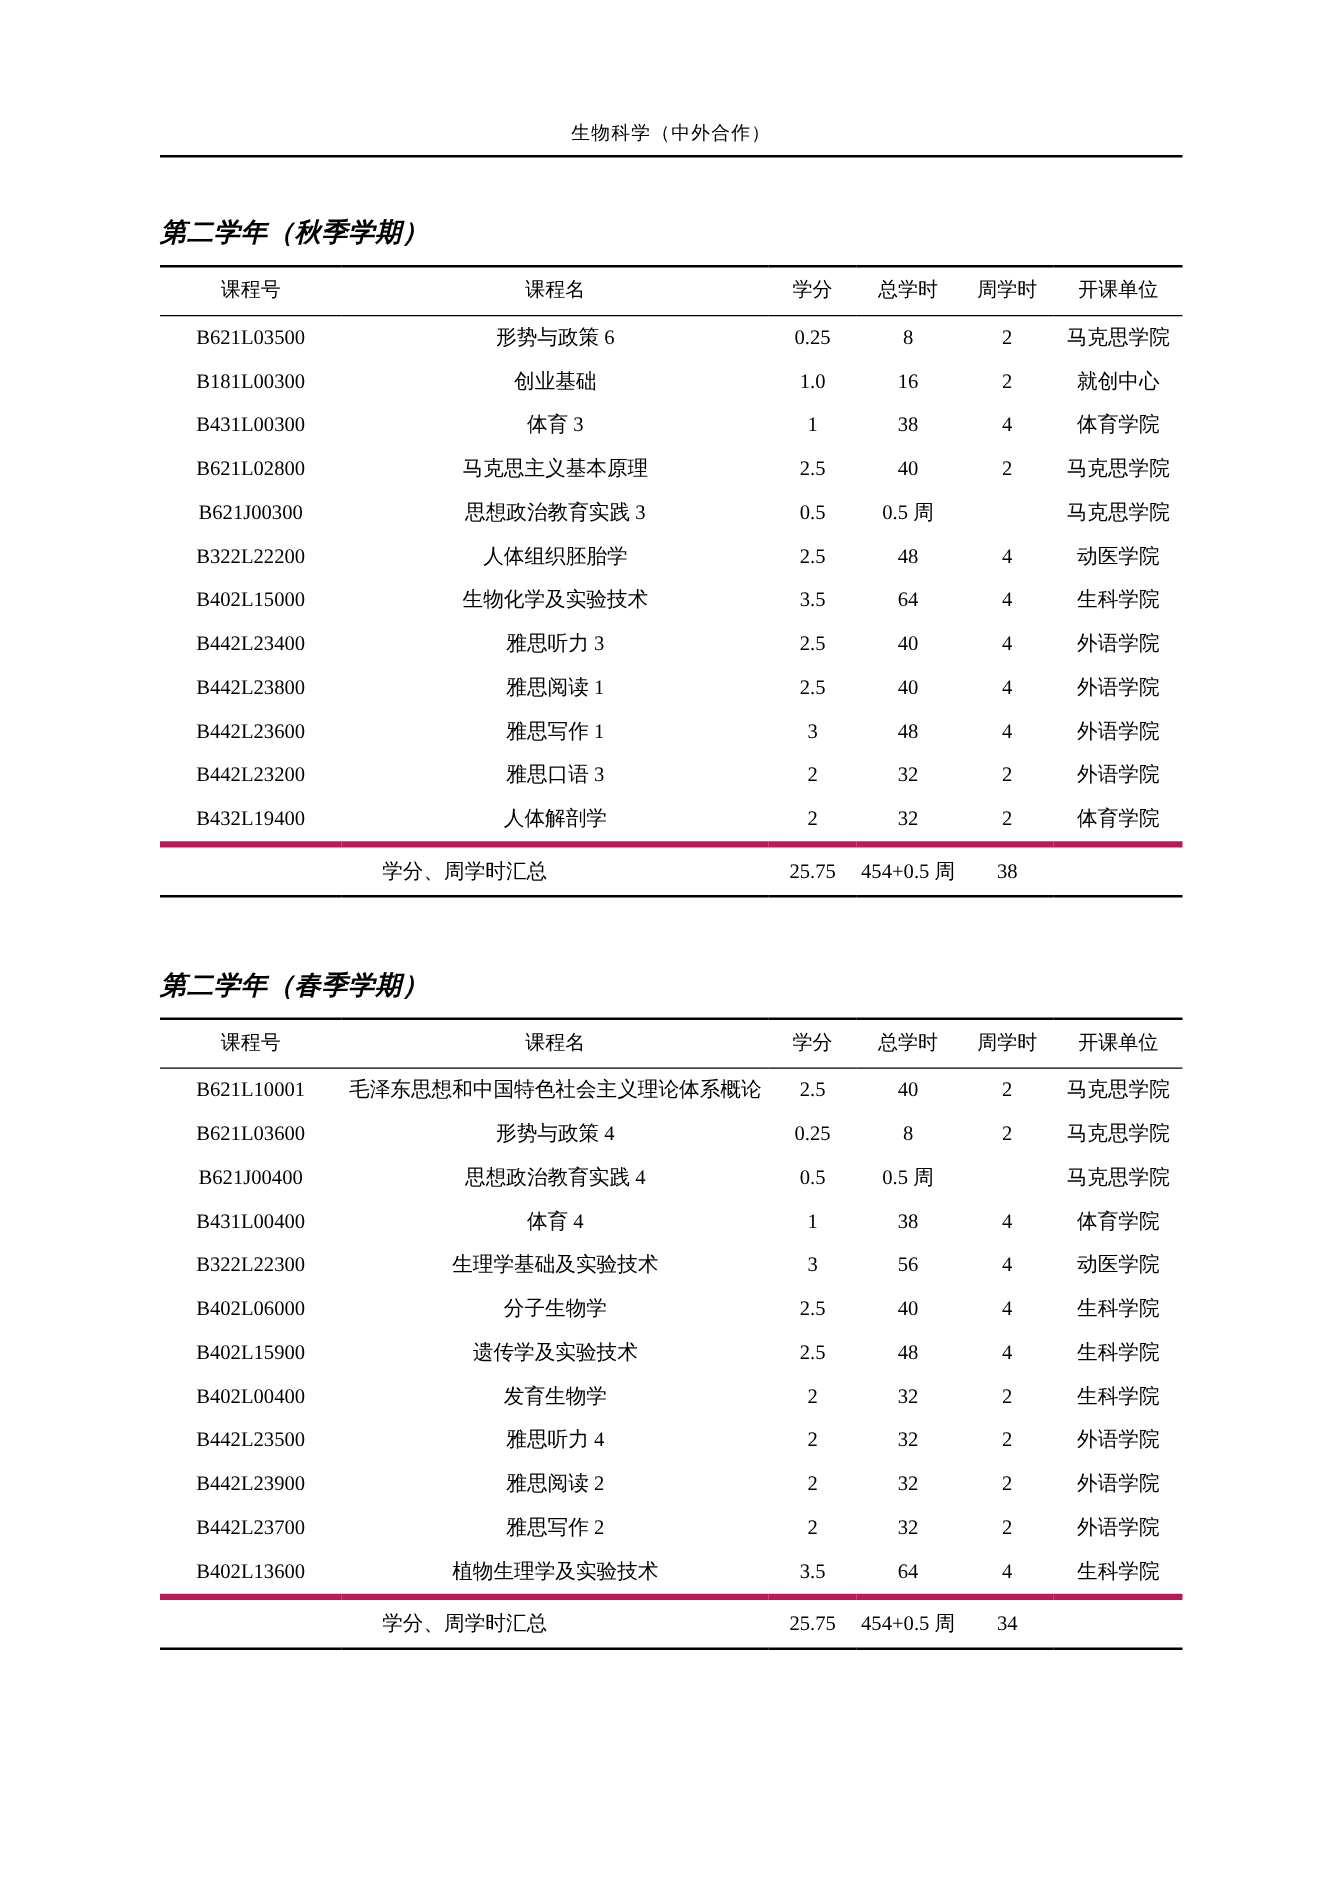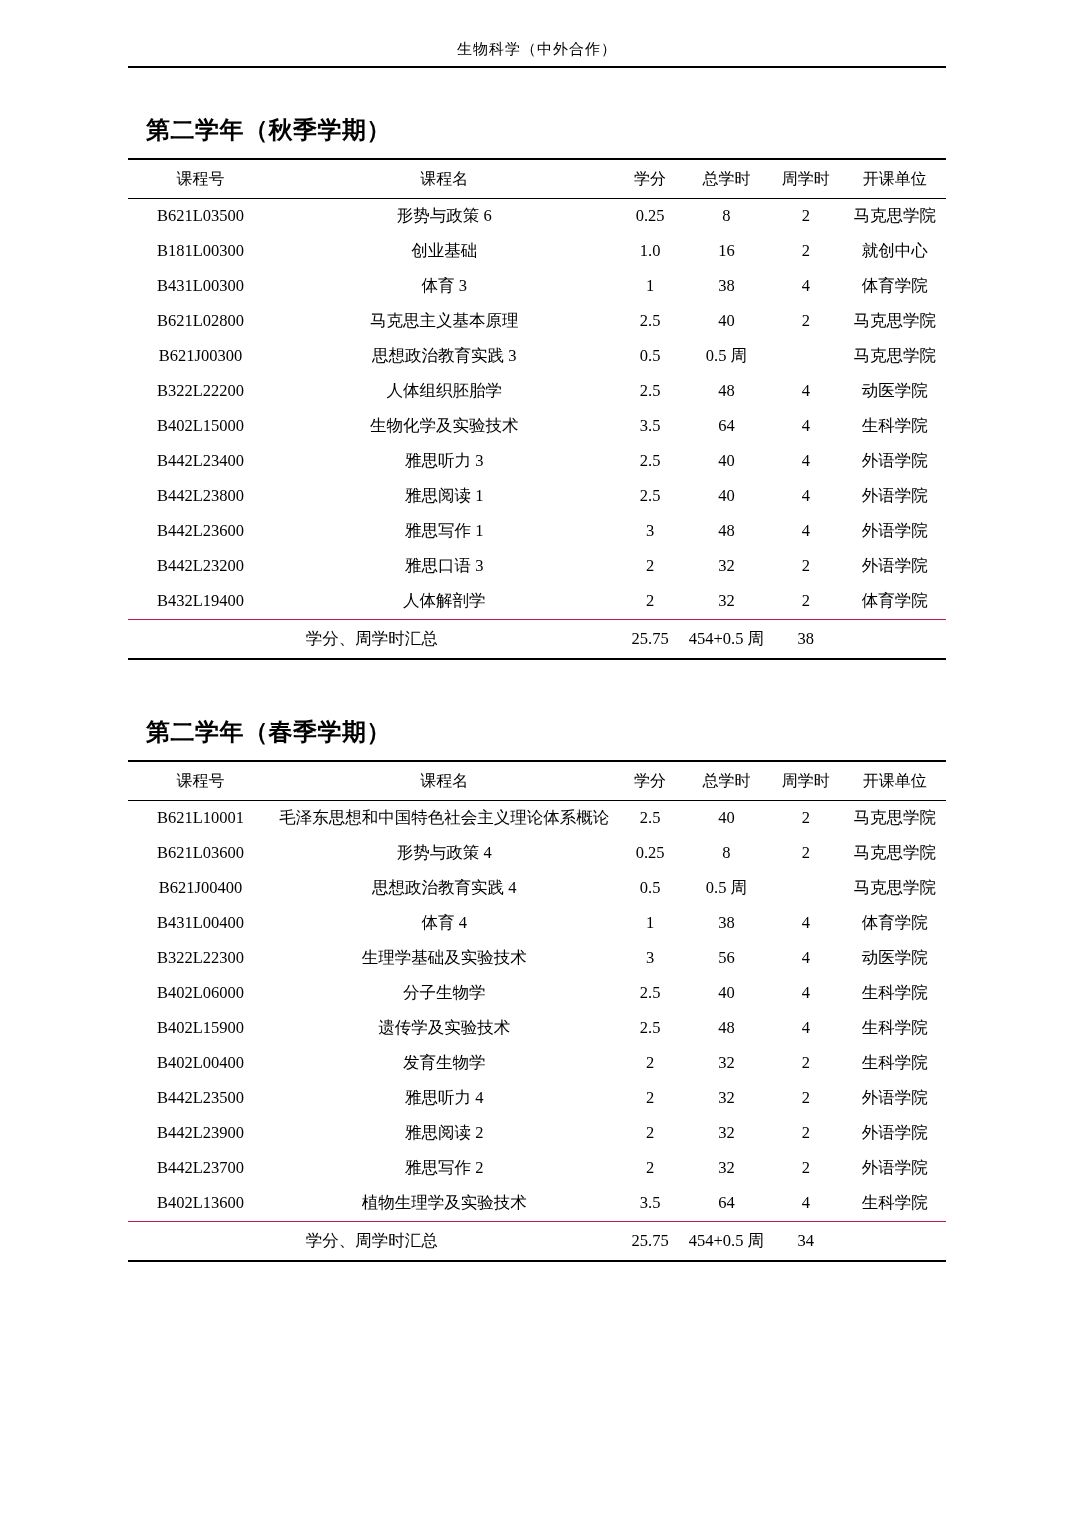--- a/index.html
+++ b/index.html
@@ -14,40 +14,41 @@
     color: #000000;
   }
   .page {
     position: relative;
     width: 1074px;
     height: 1520px;
     box-sizing: border-box;
     padding: 0 128px;
   }
   .header {
-    padding-top: 40px;
+    padding-top: 98px;
     text-align: center;
     font-size: 15px;
     letter-spacing: 1px;
     border-bottom: 2.5px solid #000;
     padding-bottom: 8px;
     line-height: 1.2;
   }
   .section {
     margin-top: 46px;
   }
   .section.second {
     margin-top: 56px;
   }
   .section-title {
     font-family: "DejaVu Sans", "Liberation Sans", sans-serif;
     font-weight: bold;
-    font-size: 24px;
-    margin: 0 0 12px 18px;
+    font-size: 21px;
+    margin: 0 0 12px 0;
     letter-spacing: 0.5px;
+    font-style: italic;
   }
   table.course-table {
     width: 100%;
     border-collapse: collapse;
     font-size: 16.5px;
   }
   table.course-table th,
   table.course-table td {
     padding: 0;
     font-weight: normal;
@@ -59,21 +60,21 @@
     height: 38px;
     border-top: 2.2px solid #000;
     border-bottom: 1px solid #000;
     font-size: 16px;
   }
   table.course-table tbody td {
     height: 35px;
     font-size: 16.5px;
   }
   table.course-table tbody tr:last-child td {
-    border-top: 1px solid #be185d;
+    border-top: 5px solid #be185d;
     height: 38px;
   }
   table.course-table tbody tr:last-child {
     border-bottom: 2.2px solid #000;
   }
   .col-code { width: 150px; }
   .col-name { width: 370px; }
   .col-credit { width: 72px; }
   .col-hours { width: 86px; }
   .col-weekly { width: 80px; }

